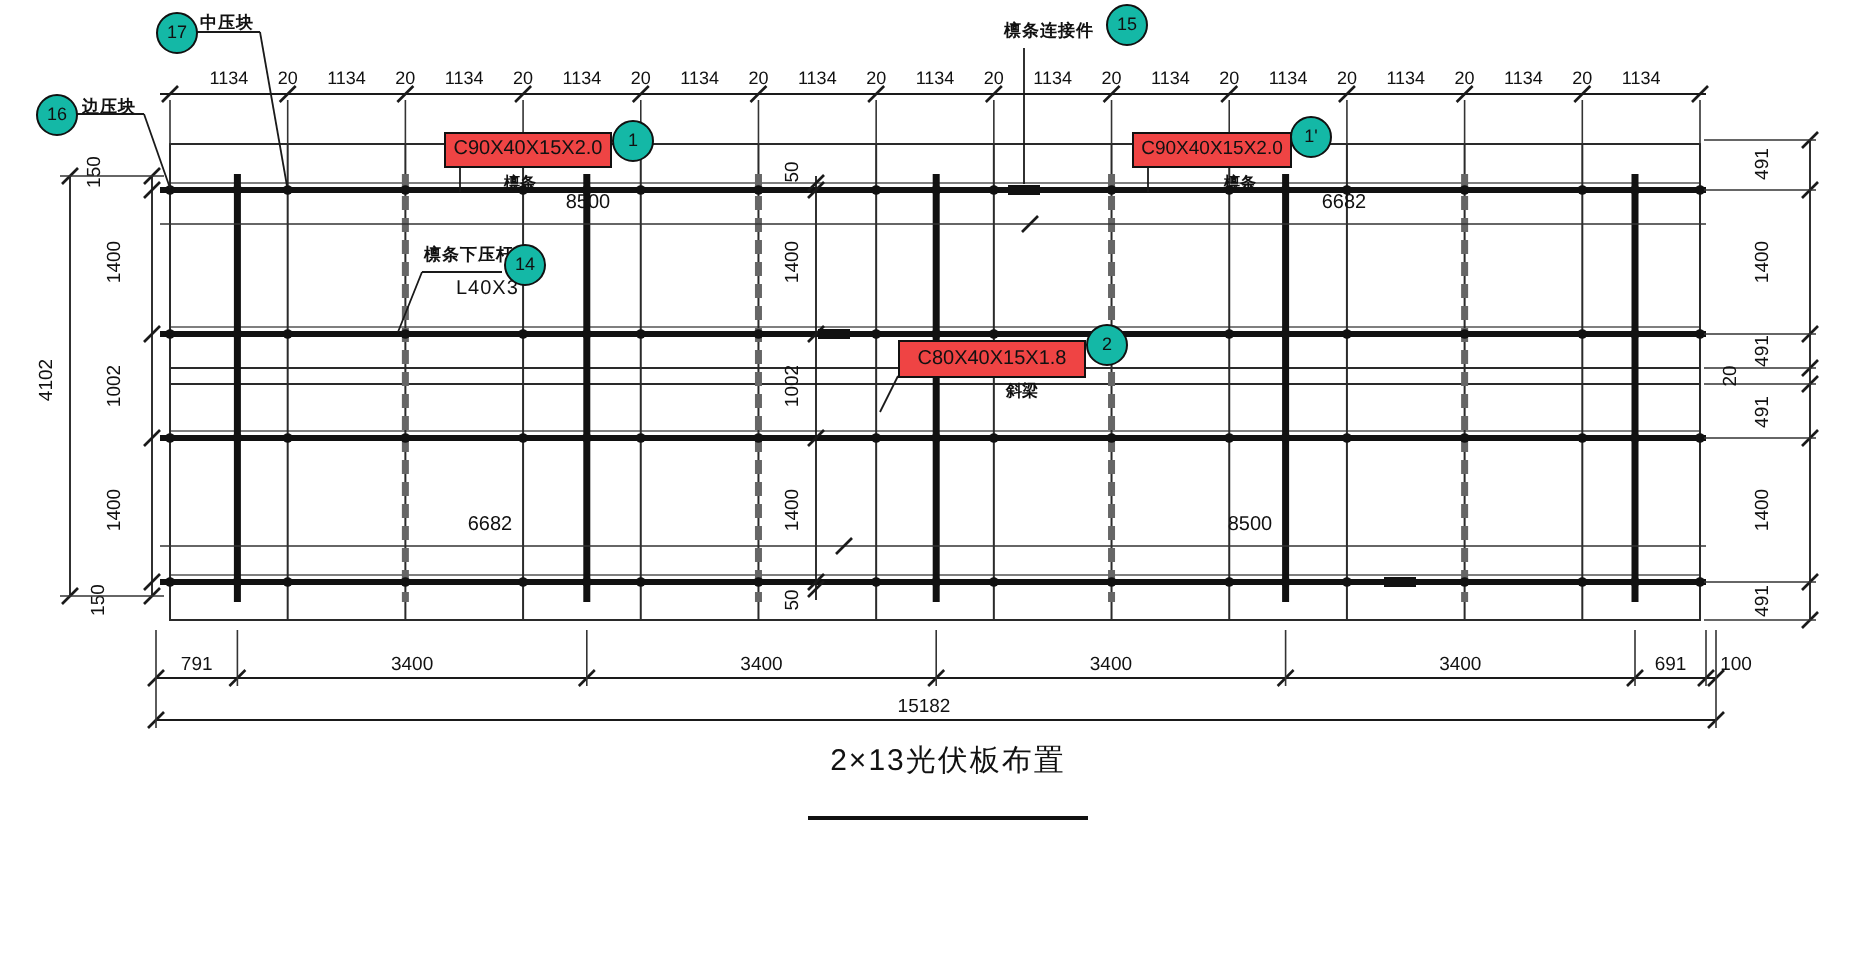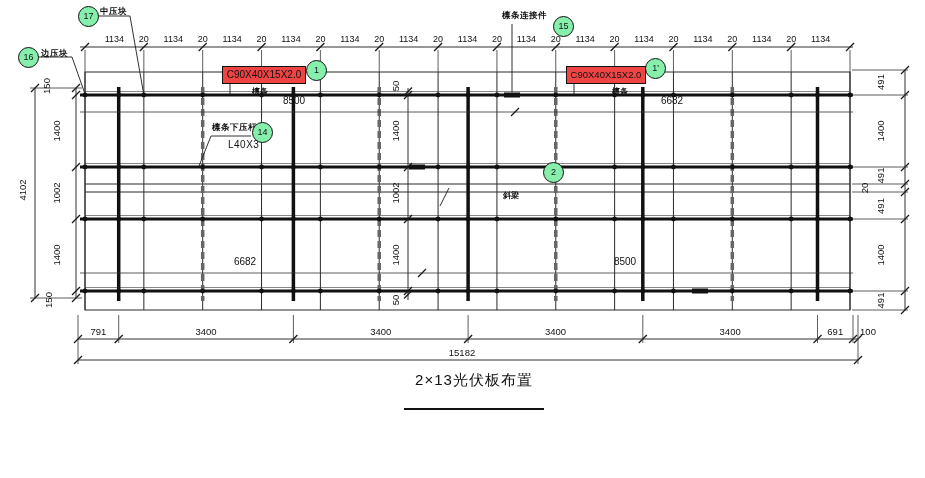--- a/index.html
+++ b/index.html
@@ -4,21 +4,21 @@
 <style>
   html,body{margin:0;padding:0;background:#fff;}
   #stage{position:relative;width:925px;height:478px;background:#fff;overflow:hidden;
          font-family:"Liberation Sans",sans-serif;color:#111;}
   #drawing{position:absolute;left:0;top:0;}
   .lbl{position:absolute;font-size:8.5px;font-weight:600;white-space:nowrap;letter-spacing:0.5px;}
   .spec-box{position:absolute;border:1px solid #111;background:#ef4444;text-align:center;
             font-size:10px;white-space:nowrap;}
   .mini{position:absolute;font-size:8px;font-weight:600;white-space:nowrap;margin-top:31px;}
   .bubble{position:absolute;width:19px;height:19px;border:1.2px solid #111;border-radius:50%;
-          text-align:center;line-height:19px;font-size:9px;background:#86efac;}
+          text-align:center;line-height:19px;font-size:9px;background:#14b8a6;}
   .title{position:absolute;left:404px;top:371px;width:140px;text-align:center;
          font-size:15px;letter-spacing:1px;border-bottom:2px solid #111;padding-bottom:18px;}
 </style>
 </head>
 <body>
 
 <div id="stage">
 
   <svg id="drawing" width="925" height="478" viewBox="0 0 925 478">
     <g id="dims">
@@ -308,23 +308,24 @@
 
   <div class="mini" style="left:252px;top:55px;">檩条</div>
   <div class="spec-box" style="left:222px;top:66px;width:82px;height:16px;line-height:16px;">C90X40X15X2.0</div>
   <div class="bubble" style="left:306px;top:60px;">1</div>
 
   <div class="mini" style="left:612px;top:55px;">檩条</div>
   <div class="spec-box" style="left:566px;top:66px;width:78px;height:16px;line-height:16px;font-size:9.5px;">C90X40X15X2.0</div>
   <div class="bubble" style="left:645px;top:58px;">1'</div>
 
   <div class="lbl" style="left:502px;top:10px;">檩条连接件</div>
-  <div class="bubble" style="left:553px;top:16px;">15</div>
+  <div class="bubble" style="left:553px;top:2px;">15</div>
 
   <div class="lbl" style="left:212px;top:122px;">檩条下压杆</div>
   <div class="lbl" style="left:228px;top:139px;font-size:10px;font-weight:400;">L40X3</div>
   <div class="bubble" style="left:252px;top:122px;">14</div>
 
   <div class="mini" style="left:503px;top:159px;">斜梁</div>
+  <div class="spec-box" style="left:449px;top:170px;width:92px;height:17px;line-height:17px;">C80X40X15X1.8</div>
   <div class="bubble" style="left:543px;top:162px;">2</div>
 
   <div class="title">2×13光伏板布置</div>
 </div>
 
 </body></html>

